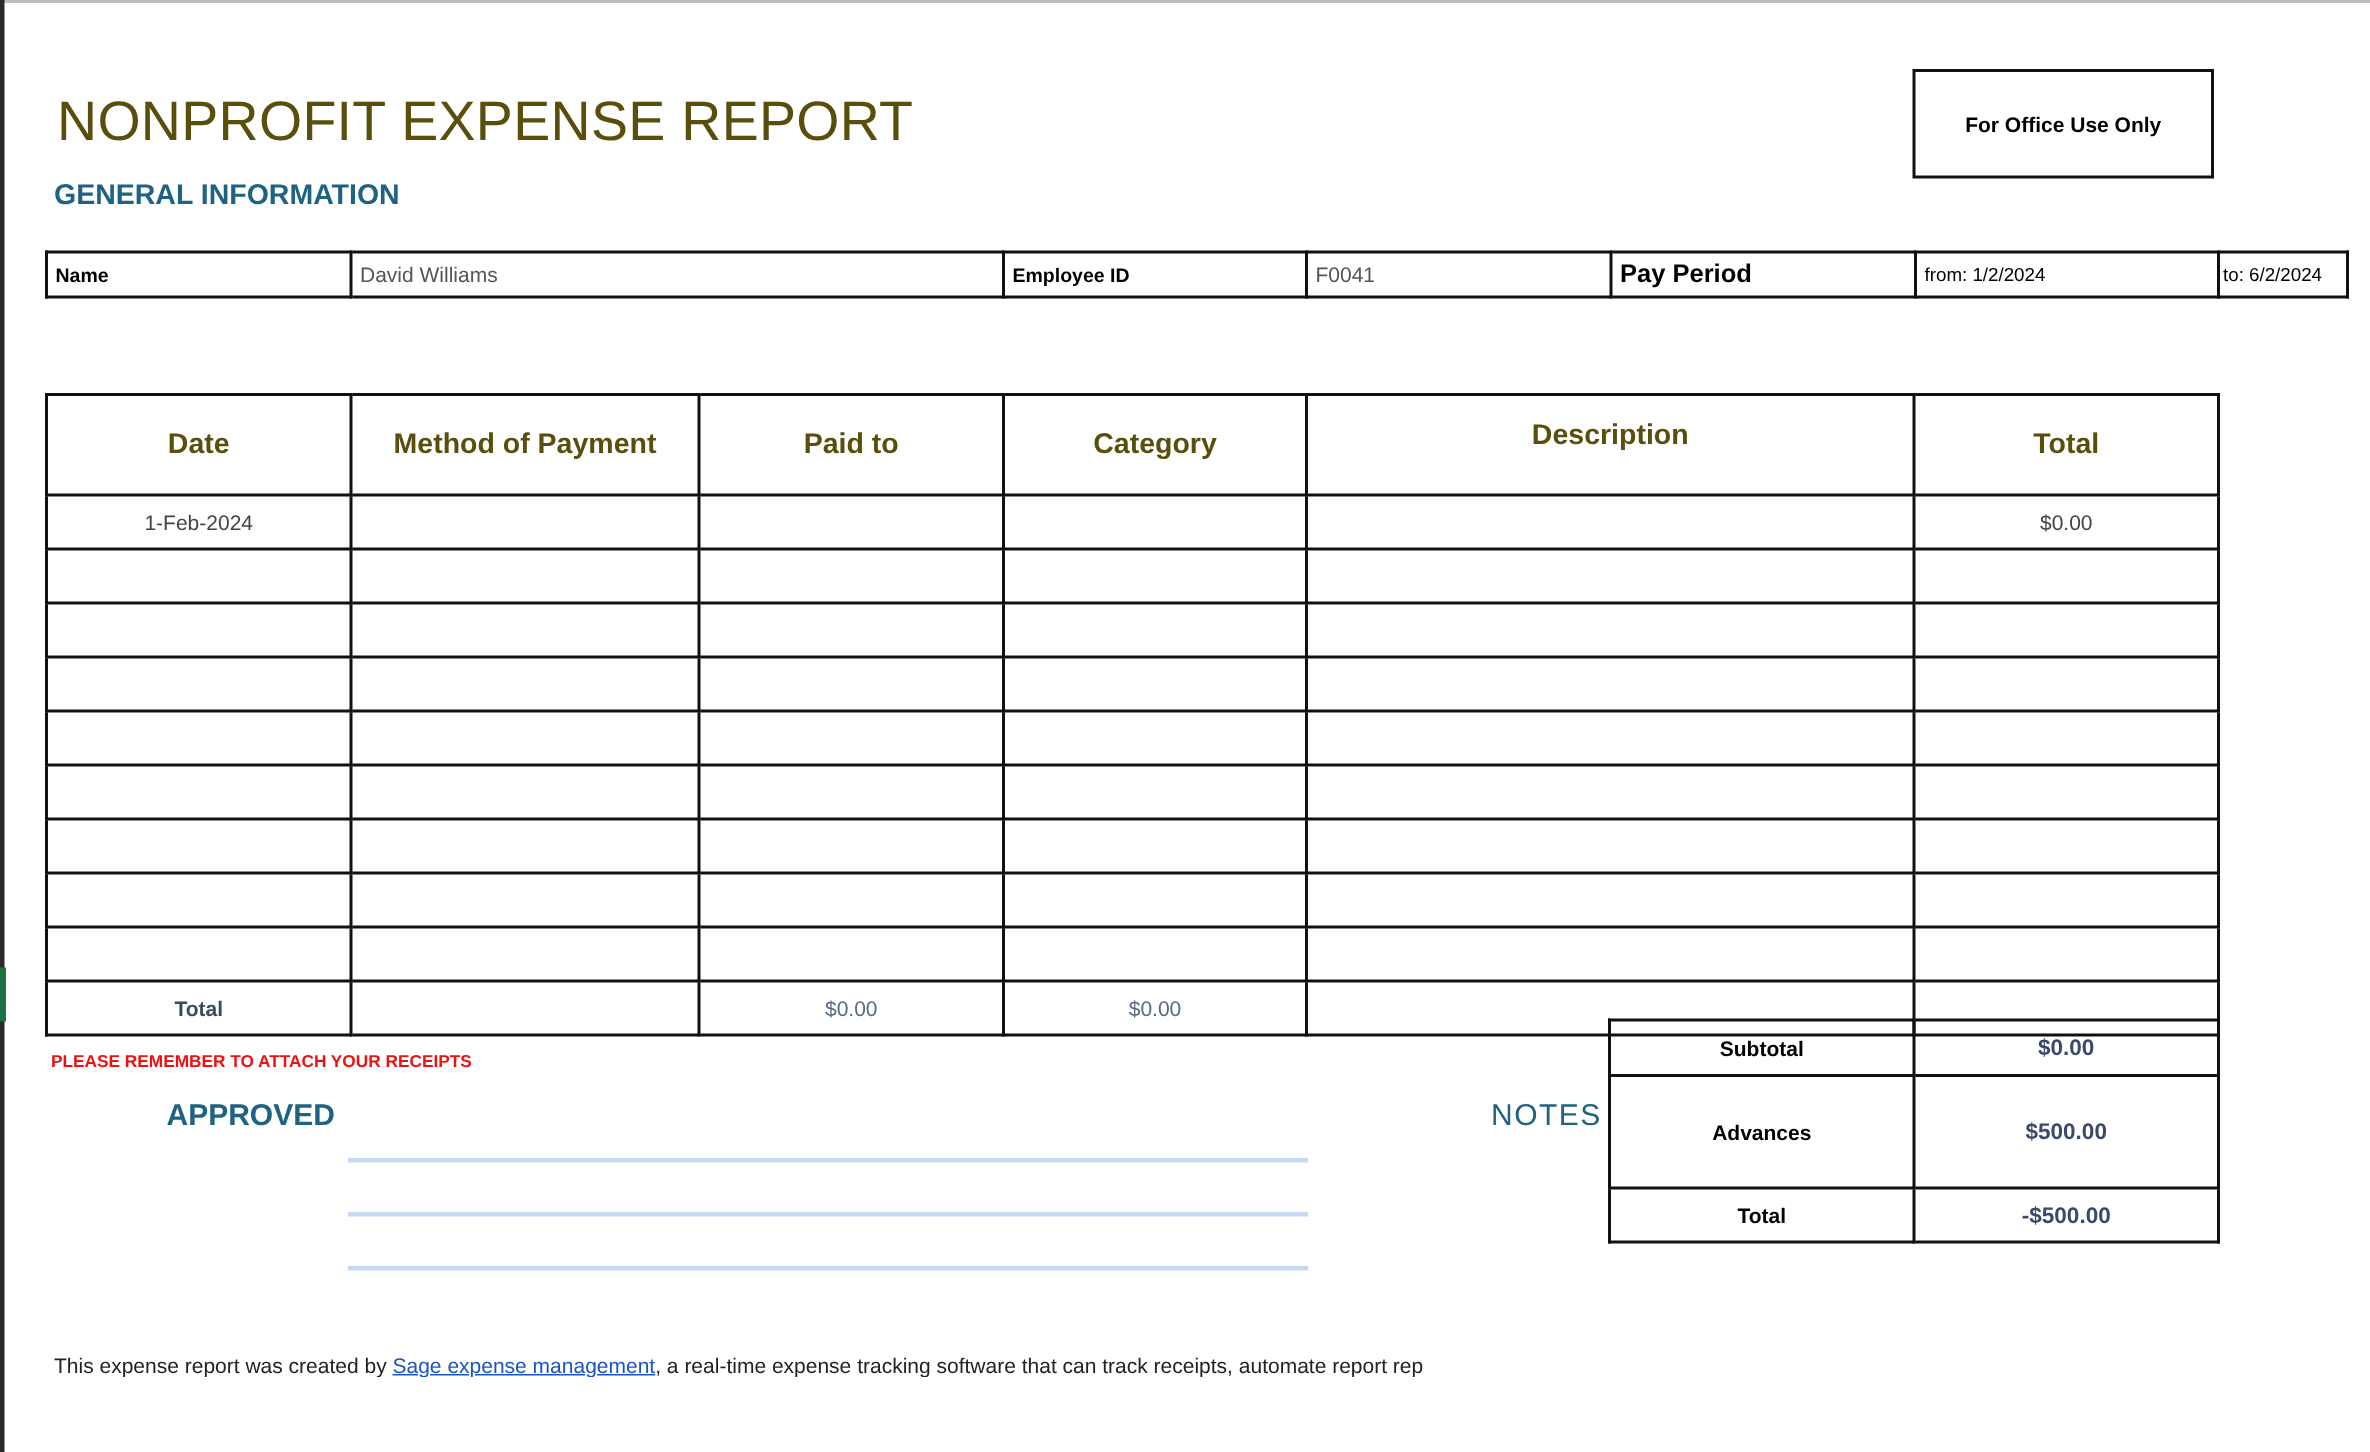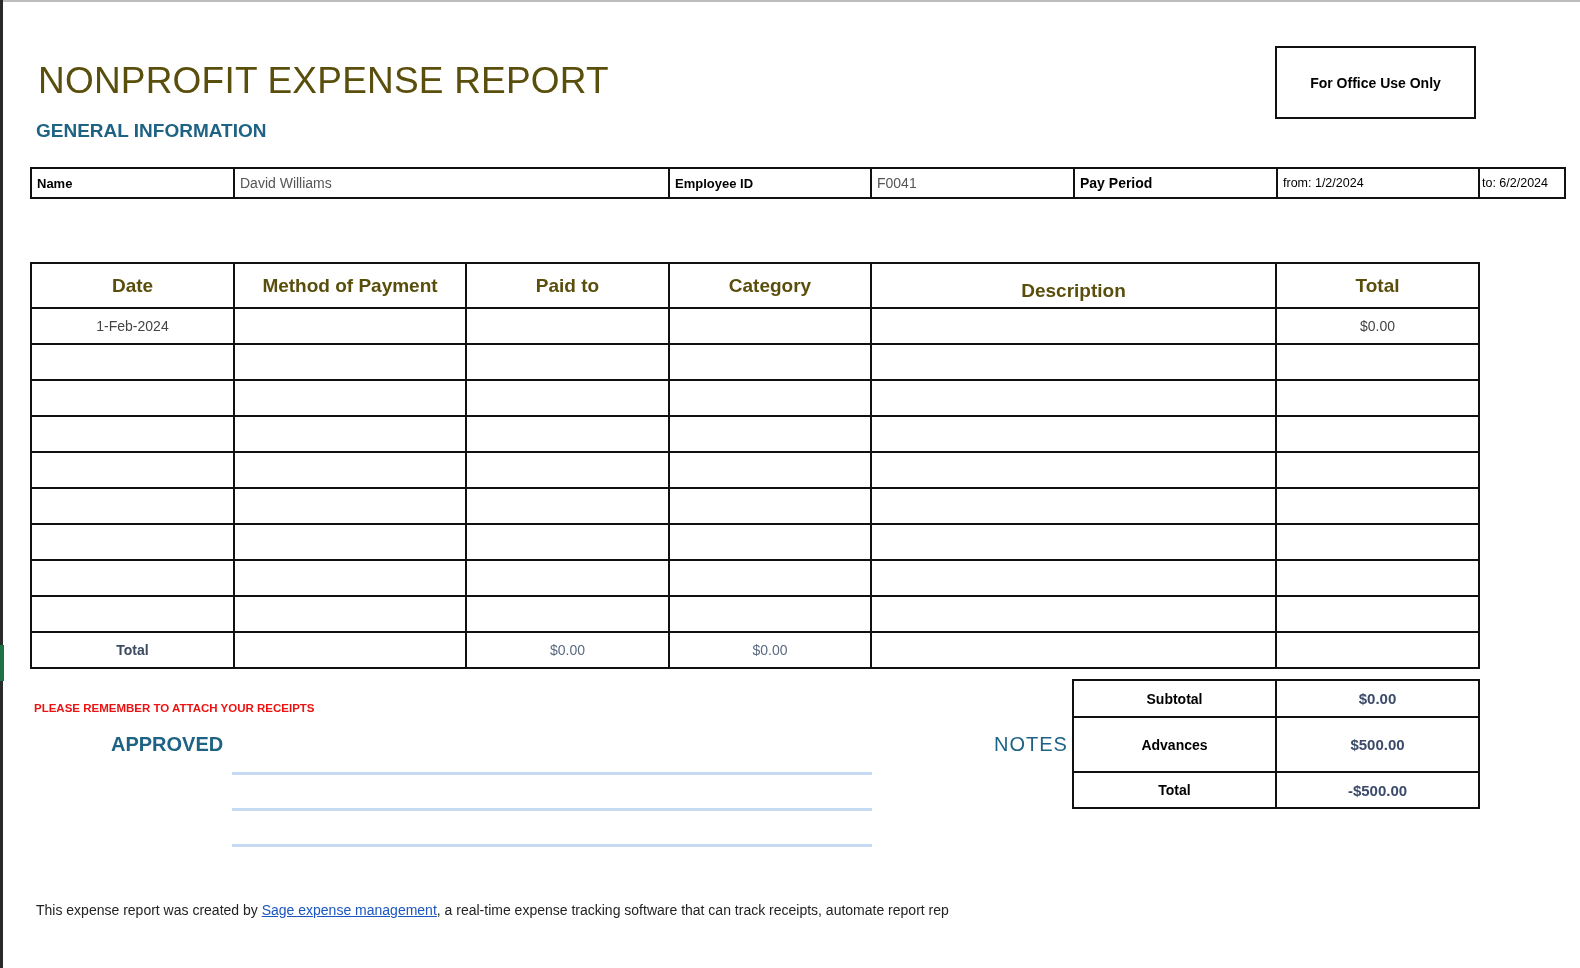--- a/index.html
+++ b/index.html
@@ -11,23 +11,23 @@
   .greenmark { left:0; top:645px; width:4px; height:36px; background:#1e7145; }
   .title { left:38px; top:60px; font-size:37px; color:#5a4e0c; letter-spacing:0.2px; white-space:nowrap; }
   .section { left:36px; top:120px; font-size:19px; font-weight:bold; color:#1f6384; white-space:nowrap; }
   .office { left:1275px; top:46px; width:201px; height:73px; border:2px solid #111;
             display:flex; align-items:center; justify-content:center; font-size:14px; font-weight:bold; box-sizing:border-box; }
   table { border-collapse:collapse; position:absolute; table-layout:fixed;padding-left:34px; }
   td, th { border:2px solid #111; padding:0 5px; box-sizing:border-box; overflow:hidden; white-space:nowrap; }
   .info td { height:30px; font-size:13px; }
   .info .lbl { font-weight:bold; }
   .info .val { color:#555; font-size:14px; }
-  .info .small { font-size:14px; font-weight:bold; }
+  .info .small { font-size:17px; font-weight:bold; }
   .info .dt { font-size:12.5px; }
-  .exp th { height:45px; font-size:19px; color:#5a4e0c; font-weight:bold; text-align:center; }
+  .exp th { height:67px; font-size:19px; color:#5a4e0c; font-weight:bold; text-align:center; }
   .exp td { height:36px; text-align:center; font-size:14px; color:#444; }
   .exp td.totlbl { font-weight:bold; color:#3b4a5e; }
   .exp td.money { color:#5a6a80; }
   .reminder { left:34px; top:702px; font-size:11.5px; font-weight:bold; color:#ee1111; white-space:nowrap; }
   .approved { left:111px; top:733px; font-size:20px; font-weight:bold; color:#1f6384; }
   .notes { left:994px; top:733px; font-size:20px; font-weight:normal; color:#1f6384; letter-spacing:1px; }
   .sigline { left:232px; width:640px; height:3px; background:#c5d9f1; }
   .summ td { text-align:center; font-size:14px; font-weight:bold; }
   .summ td.sv { color:#3b4a6a; font-size:15px; }
   .footer { left:36px; top:902px; font-size:14px; color:#222; white-space:nowrap; width:1037px; overflow:hidden; }
@@ -182,21 +182,21 @@
   <colgroup>
       <col style="width:203px">
       <col style="width:203px">
     </colgroup>
   <tbody>
       <tr>
     <td style="height:37px">Subtotal</td>
     <td class="sv">$0.00</td>
   </tr>
   <tr>
-    <td style="height:55px">Advances</td>
+    <td style="height:75px">Advances</td>
     <td class="sv">$500.00</td>
   </tr>
   <tr>
     <td style="height:36px">Total</td>
     <td class="sv">-$500.00</td>
   </tr>
 </tbody>
   </table>
 
 <div class="abs footer">

